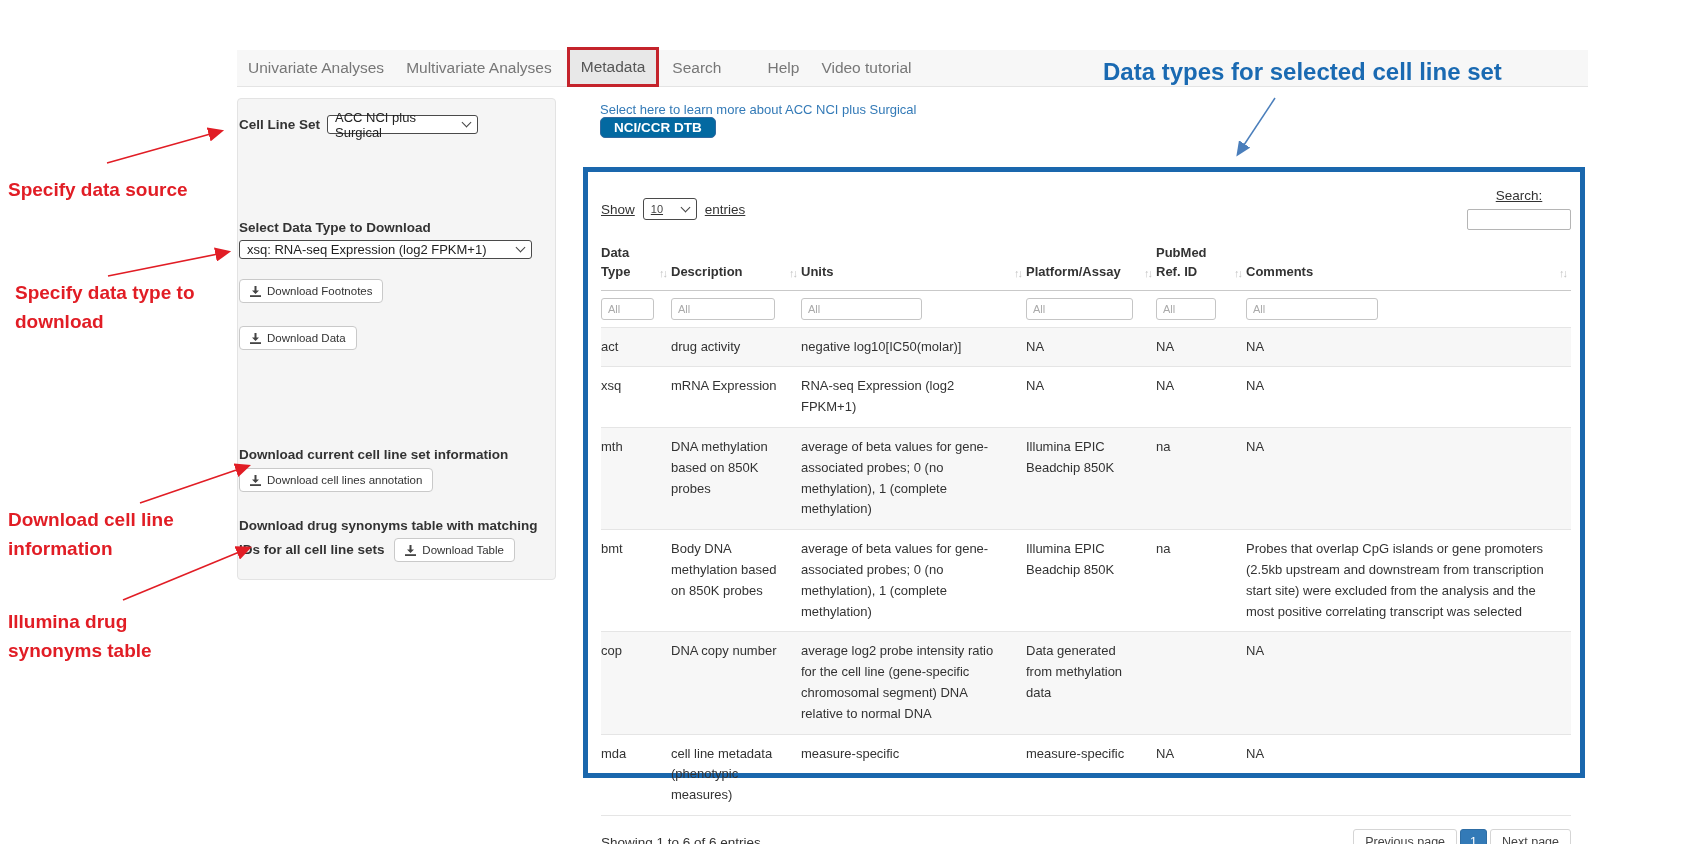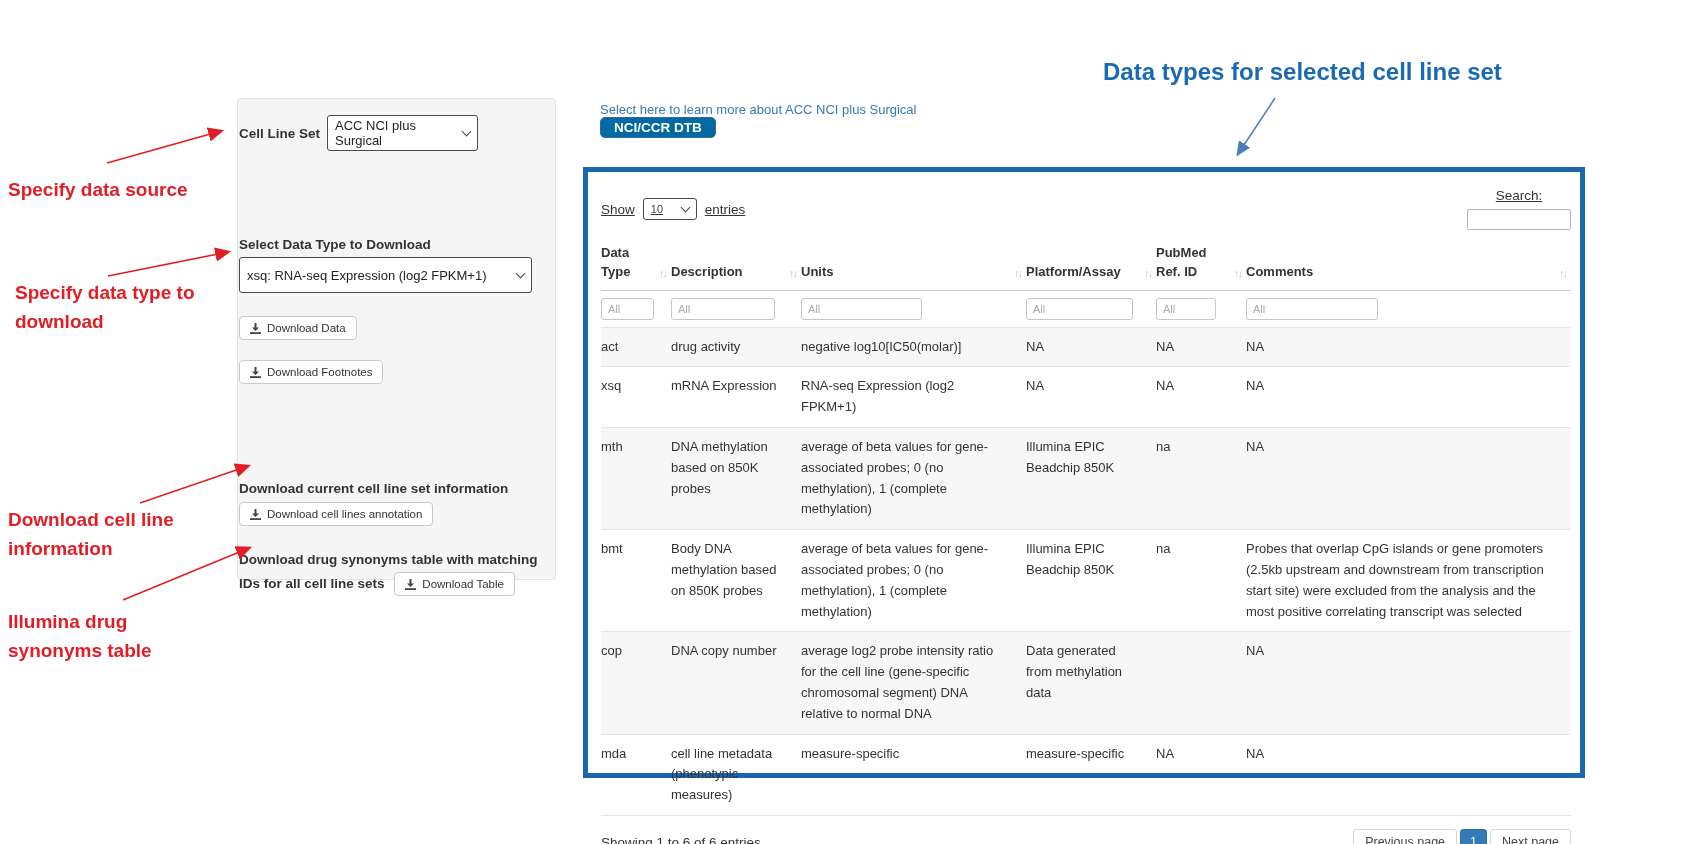--- a/index.html
+++ b/index.html
@@ -19,21 +19,21 @@
   .nav-item { font-size:15.5px; color:#777; padding:8px 11px; cursor:pointer; white-space:nowrap; }
   .nav-item.metadata { color:#555; background:#e8e8e8; border:3px solid #c4232b; padding:8px 11px; margin:-5px 2px -3px 4px; }
   .nav-item.help { margin-left:24px; }
 
   
   .sidebar { position:absolute; left:237px; top:98px; width:319px; height:482px;
              background:#f5f5f5; border:1px solid #e3e3e3; border-radius:4px;
              padding:16px 1px; z-index:5; }
   .side-row { display:flex; align-items:center; gap:7px; }
   .side-label { font-size:13.5px; font-weight:bold; color:#333; }
-  .fake-select { background:#fff; border:1px solid #4a4a4a; border-radius:3px; height:36px;
+  .fake-select { background:#fff; border:1px solid #4a4a4a; border-radius:3px; height:19px;
                  display:flex; align-items:center; justify-content:space-between;
                  padding:0 7px; font-size:13px; color:#222; cursor:pointer; }
   .chev { width:7px; height:7px; border-right:1.6px solid #444; border-bottom:1.6px solid #444;
           transform:rotate(45deg); margin-top:-4px; flex:0 0 auto; margin-left:8px; }
   .select-cellline { width:151px; }
   .select-datatype { width:293px; margin-top:5px; }
   .dt-label { margin-top:86px; }
   .btn { display:inline-flex; align-items:center; gap:6px; background:#fff; border:1px solid #c9c9c9;
          border-radius:4px; padding:5px 10px; font-size:11.5px; color:#333; cursor:pointer;
          font-family:"Liberation Sans",sans-serif; }
@@ -109,52 +109,60 @@
     <line x1="1275" y1="98" x2="1238" y2="154" stroke="#4a7ebb" stroke-width="1.5" marker-end="url(#bluehead)"></line>
   </svg>
 
   <div class="red-note" style="left:8px; top:176px; width:210px;">Specify data source</div>
   <div class="red-note" style="left:15px; top:279px; width:218px;">Specify data type to download</div>
   <div class="red-note" style="left:8px; top:506px; width:205px;">Download cell line information</div>
   <div class="red-note" style="left:8px; top:608px; width:195px;">Illumina drug synonyms table</div>
 
   <div class="blue-note" style="left:1103px; top:58px;">Data types for selected cell line set</div>
 
+  <div class="navbar">
+    <div class="nav-item">Univariate Analyses</div>
+    <div class="nav-item">Multivariate Analyses</div>
+    <div class="nav-item metadata">Metadata</div>
+    <div class="nav-item">Search</div>
+    <div class="nav-item help">Help</div>
+    <div class="nav-item">Video tutorial</div>
+  </div>
 
   <div class="sidebar">
     <div class="side-row">
       <span class="side-label">Cell Line Set</span>
       <div class="fake-select select-cellline">
         <span>ACC NCI plus Surgical</span>
         <span class="chev"></span>
       </div>
     </div>
 
     <div class="side-label dt-label">Select Data Type to Download</div>
     <div class="fake-select select-datatype">
       <span>xsq: RNA-seq Expression (log2 FPKM+1)</span>
       <span class="chev"></span>
     </div>
 
     <div>
+      <button class="btn btn-dl-foot">
+        <svg width="11" height="11" viewBox="0 0 11 11" fill="#444">
+            <path d="M4.5 0h2v4.5H9L5.5 8 2 4.5h2.5z"></path>
+            <rect y="9.2" width="11" height="1.8"></rect>
+          </svg>
+        <span>Download Footnotes</span>
+      </button>
+    </div>
+    <div>
       <button class="btn btn-dl-data">
         <svg width="11" height="11" viewBox="0 0 11 11" fill="#444">
             <path d="M4.5 0h2v4.5H9L5.5 8 2 4.5h2.5z"></path>
             <rect y="9.2" width="11" height="1.8"></rect>
           </svg>
         <span>Download Data</span>
-      </button>
-    </div>
-    <div>
-      <button class="btn btn-dl-foot">
-        <svg width="11" height="11" viewBox="0 0 11 11" fill="#444">
-            <path d="M4.5 0h2v4.5H9L5.5 8 2 4.5h2.5z"></path>
-            <rect y="9.2" width="11" height="1.8"></rect>
-          </svg>
-        <span>Download Footnotes</span>
       </button>
     </div>
 
     <div class="heading3">Download current cell line set information</div>
     <button class="btn btn-annot">
       <svg width="11" height="11" viewBox="0 0 11 11" fill="#444">
           <path d="M4.5 0h2v4.5H9L5.5 8 2 4.5h2.5z"></path>
           <rect y="9.2" width="11" height="1.8"></rect>
         </svg>
       <span>Download cell lines annotation</span>

